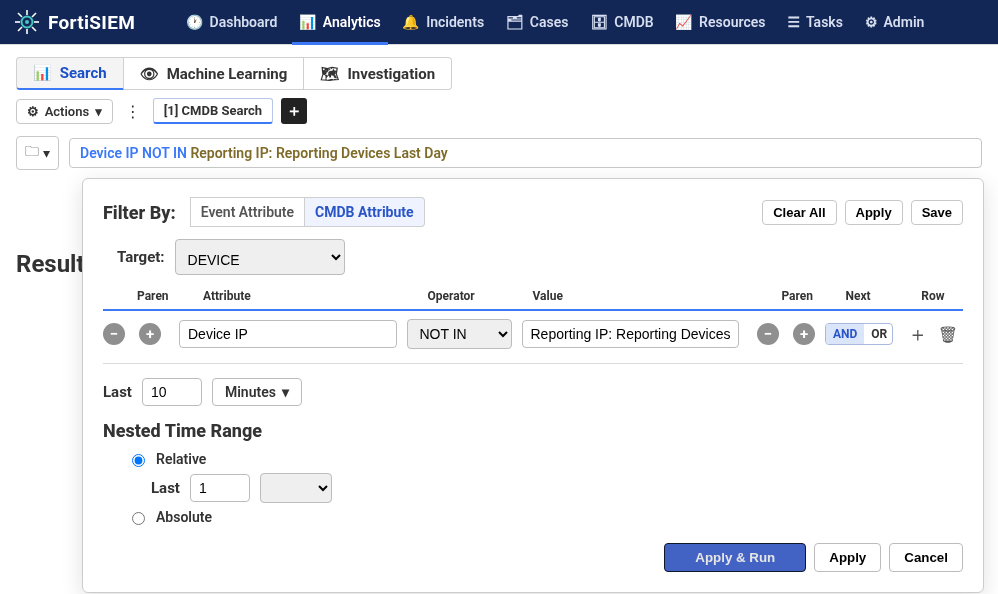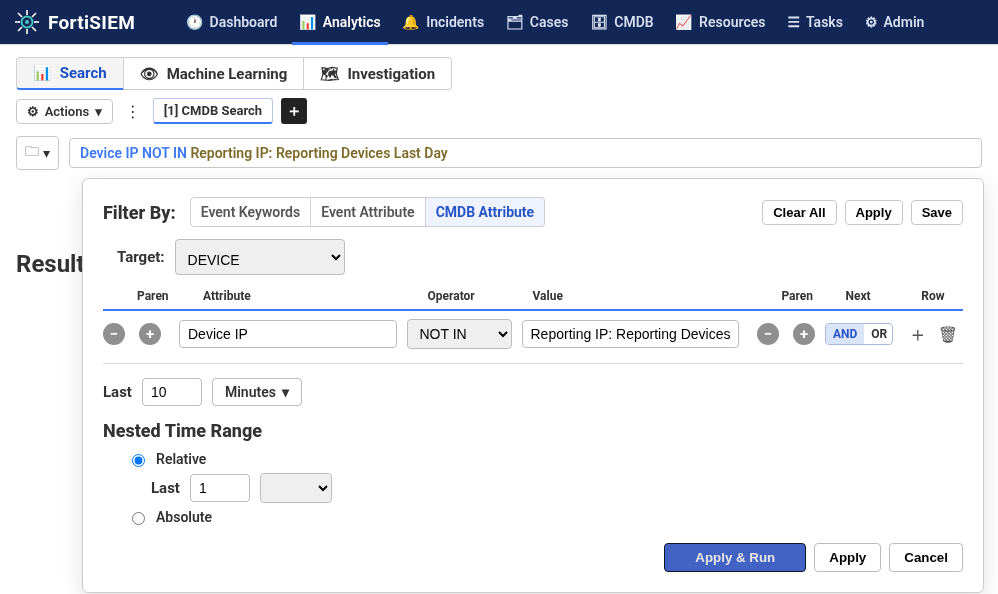--- a/index.html
+++ b/index.html
@@ -186,21 +186,20 @@
       <span class="qs-val">Reporting IP: Reporting Devices Last Day</span>
     </div>
   </div>
 
   <div class="results-stub">Result</div>
 
   <div class="panel">
     <div class="panel-top">
       <span class="filter-by-label">Filter By:</span>
       <div class="filter-tabs">
-        <div class="filter-tab first"><span>Event Keywords</span></div>
         <div class="filter-tab"><span>Event Attribute</span></div>
         <div class="filter-tab last active"><span>CMDB Attribute</span></div>
       </div>
       <div class="panel-top-right">
         <button class="btn">
             <span>Clear All</span>
           </button>
         <button class="btn">
             <span>Apply</span>
           </button>

